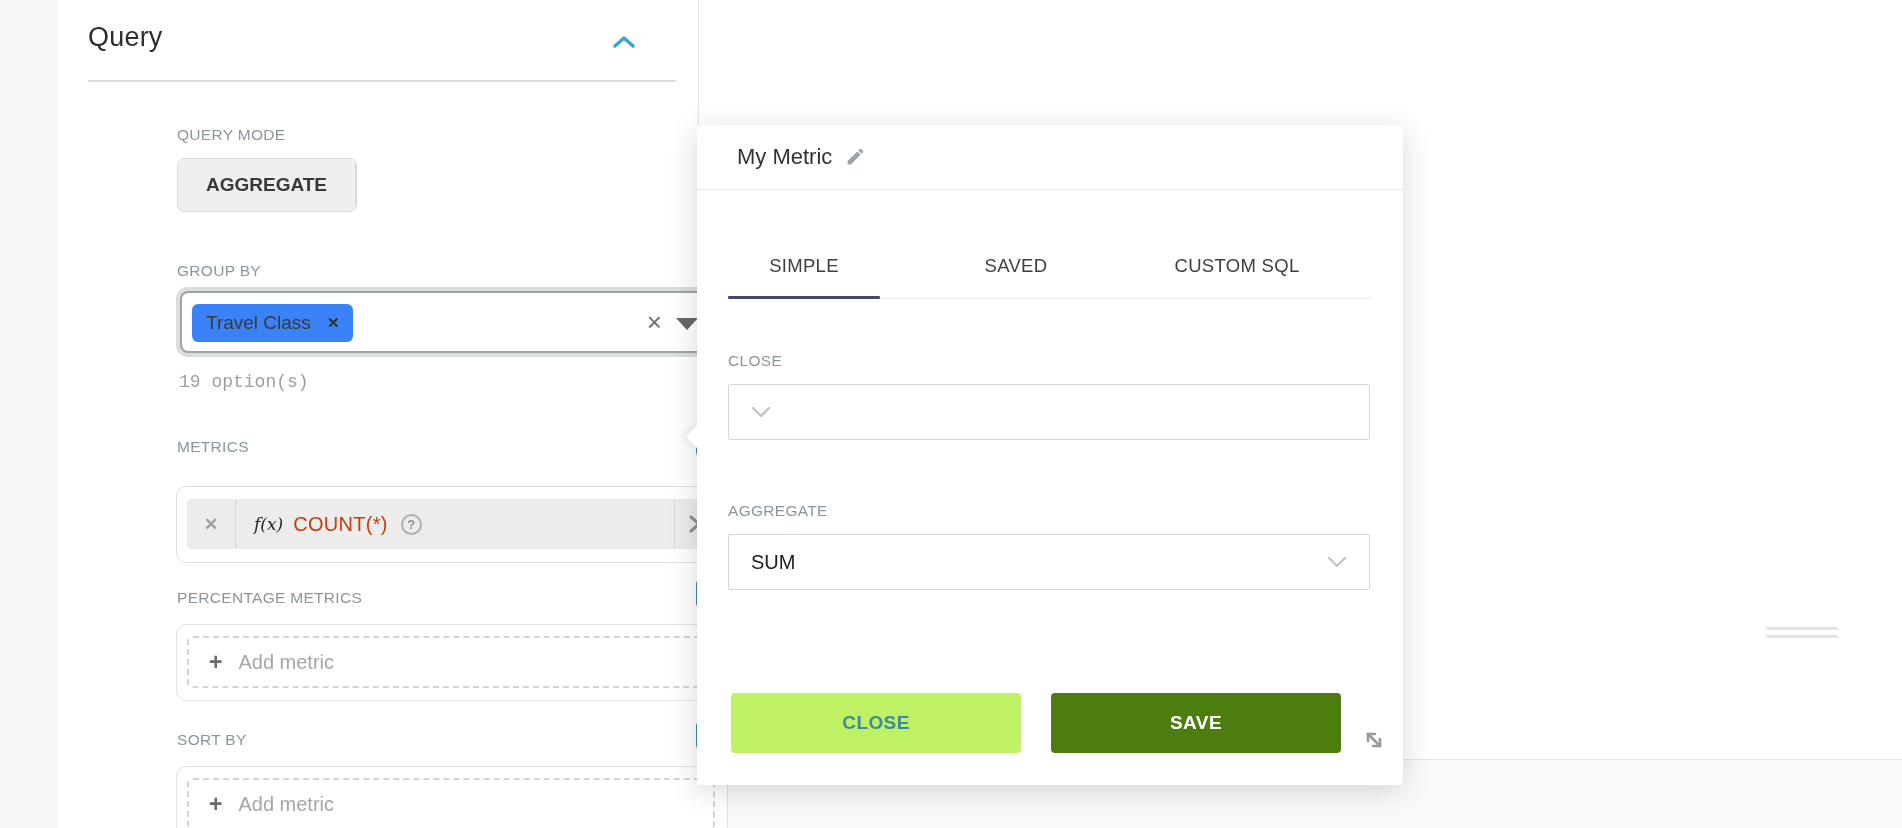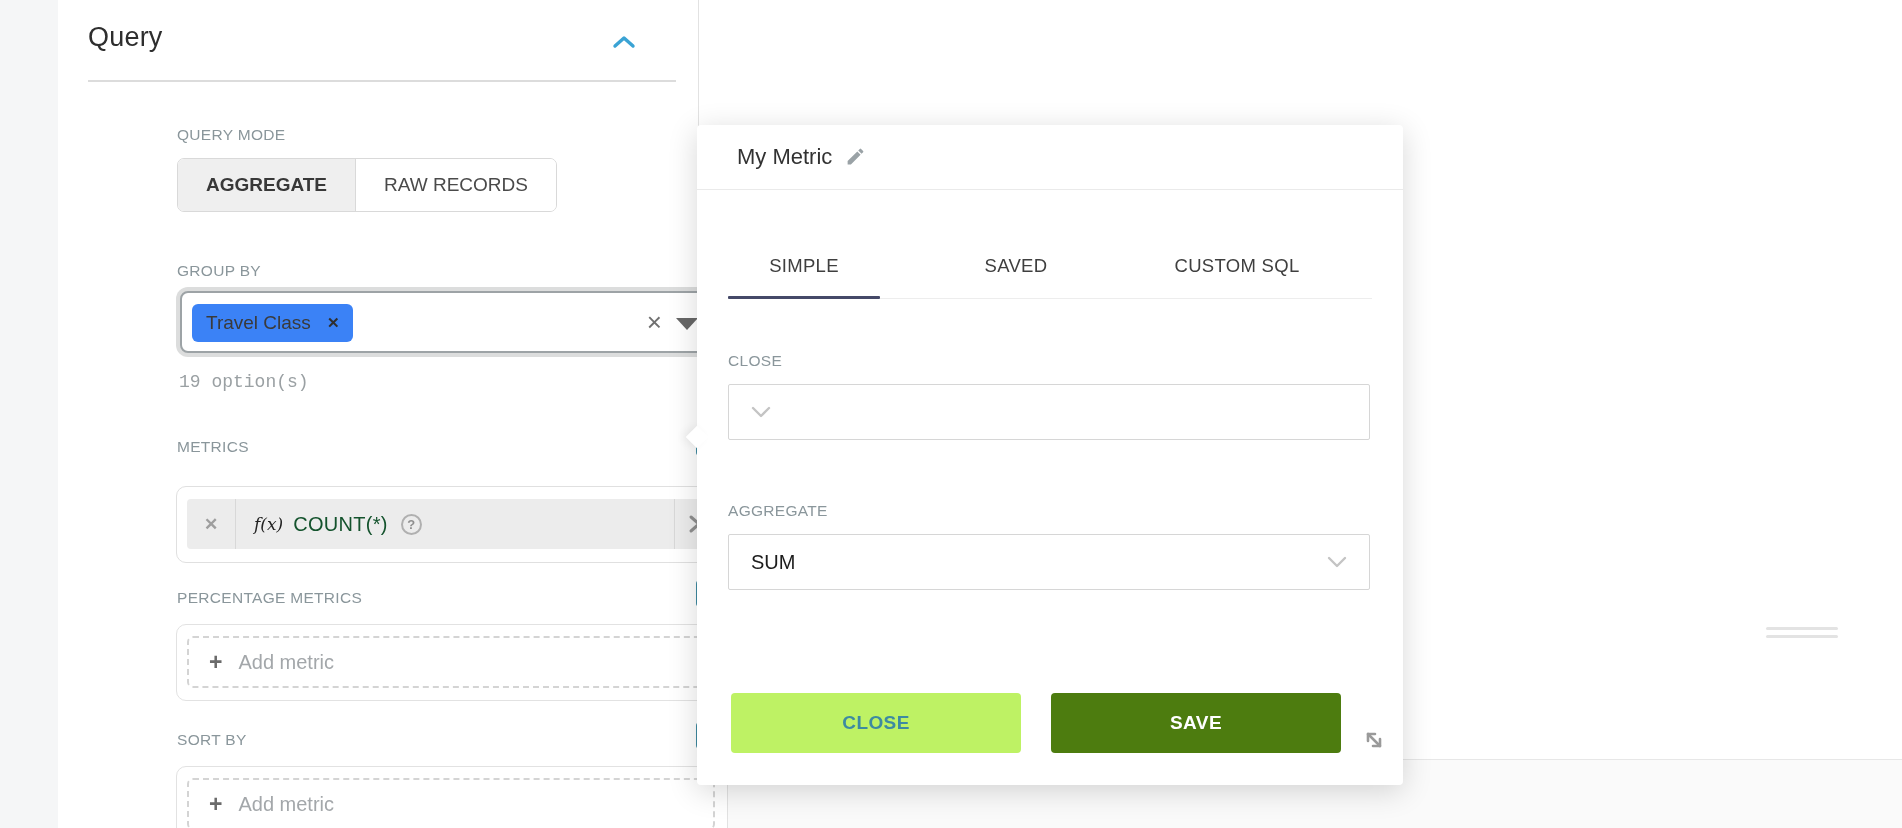--- a/index.html
+++ b/index.html
@@ -48,21 +48,21 @@
 
   
   .plus-btn { position: absolute; left: 638px; width: 28px; height: 27px; background: #3d8aa1; border-radius: 4px; color: #fff; font-size: 23px; font-weight: 400; display: flex; align-items: center; justify-content: center; line-height: 1; cursor: pointer; }
 
   
   .metric-box { position: absolute; left: 118px; top: 486px; width: 552px; height: 77px; border: 1px solid #e0e0e0; border-radius: 10px; background: #fff; }
   .metric-pill { position: absolute; left: 10px; right: 12px; top: 12px; bottom: 13px; background: #ececec; border-radius: 4px; display: flex; align-items: center; cursor: grab; }
   .pill-x { width: 48px; text-align: center; color: #9e9e9e; font-size: 17px; font-weight: 600; cursor: pointer; }
   .pill-sep { width: 1px; align-self: stretch; background: #d8d8d8; }
   .pill-fx { font-family: "DejaVu Serif", serif; font-style: italic; font-size: 17px; color: #222; margin-left: 18px; }
-  .pill-name { font-size: 20px; color: #14532d; margin-left: 10px; letter-spacing: 0.3px; }
+  .pill-name { font-size: 20px; color: #c2410c; margin-left: 10px; letter-spacing: 0.3px; }
   .pill-help { width: 21px; height: 21px; border: 2px solid #b0b0b0; border-radius: 50%; color: #8f8f8f; font-size: 13px; font-weight: 700; display: flex; align-items: center; justify-content: center; margin-left: 13px; cursor: pointer; }
   .pill-spacer { flex: 1; }
   .pill-chevron { width: 40px; display: flex; align-items: center; justify-content: center; cursor: pointer; }
 
   
   .add-box { position: absolute; left: 118px; width: 552px; height: 77px; border: 1px solid #e2e2e2; border-radius: 10px; background: #fff; }
   .add-dashed { position: absolute; left: 10px; right: 12px; top: 11px; bottom: 12px; border: 2px dashed #d4d4d4; border-radius: 6px; display: flex; align-items: center; padding-left: 20px; cursor: pointer; }
   .add-plus { font-size: 23px; font-weight: 600; color: #6b6b6b; margin-right: 16px; }
   .add-text { font-size: 20px; color: #a3a7aa; }
 
@@ -111,21 +111,20 @@
         <svg width="24" height="16" viewBox="0 0 24 16">
             <polyline points="3,12 12,4 21,12" fill="none" stroke="#3aa3d4" stroke-width="3.4" stroke-linecap="round" stroke-linejoin="round"></polyline>
           </svg>
       </span>
     </div>
     <div class="section-divider"></div>
 
     <div class="ctl-label" style="left:119px; top:126px;">QUERY MODE</div>
     <div class="btn-group">
       <div class="btn-seg selected">AGGREGATE</div>
-      <div class="btn-seg unselected">RAW RECORDS</div>
     </div>
 
     <div class="ctl-label" style="left:119px; top:262px;">GROUP BY</div>
     <div class="gb-select">
       <div class="gb-chip">
         <span class="gb-chip-label">Travel Class</span>
         <span class="gb-chip-x">✕</span>
       </div>
       <span class="gb-clear">×</span>
       <span class="gb-caret"></span>

